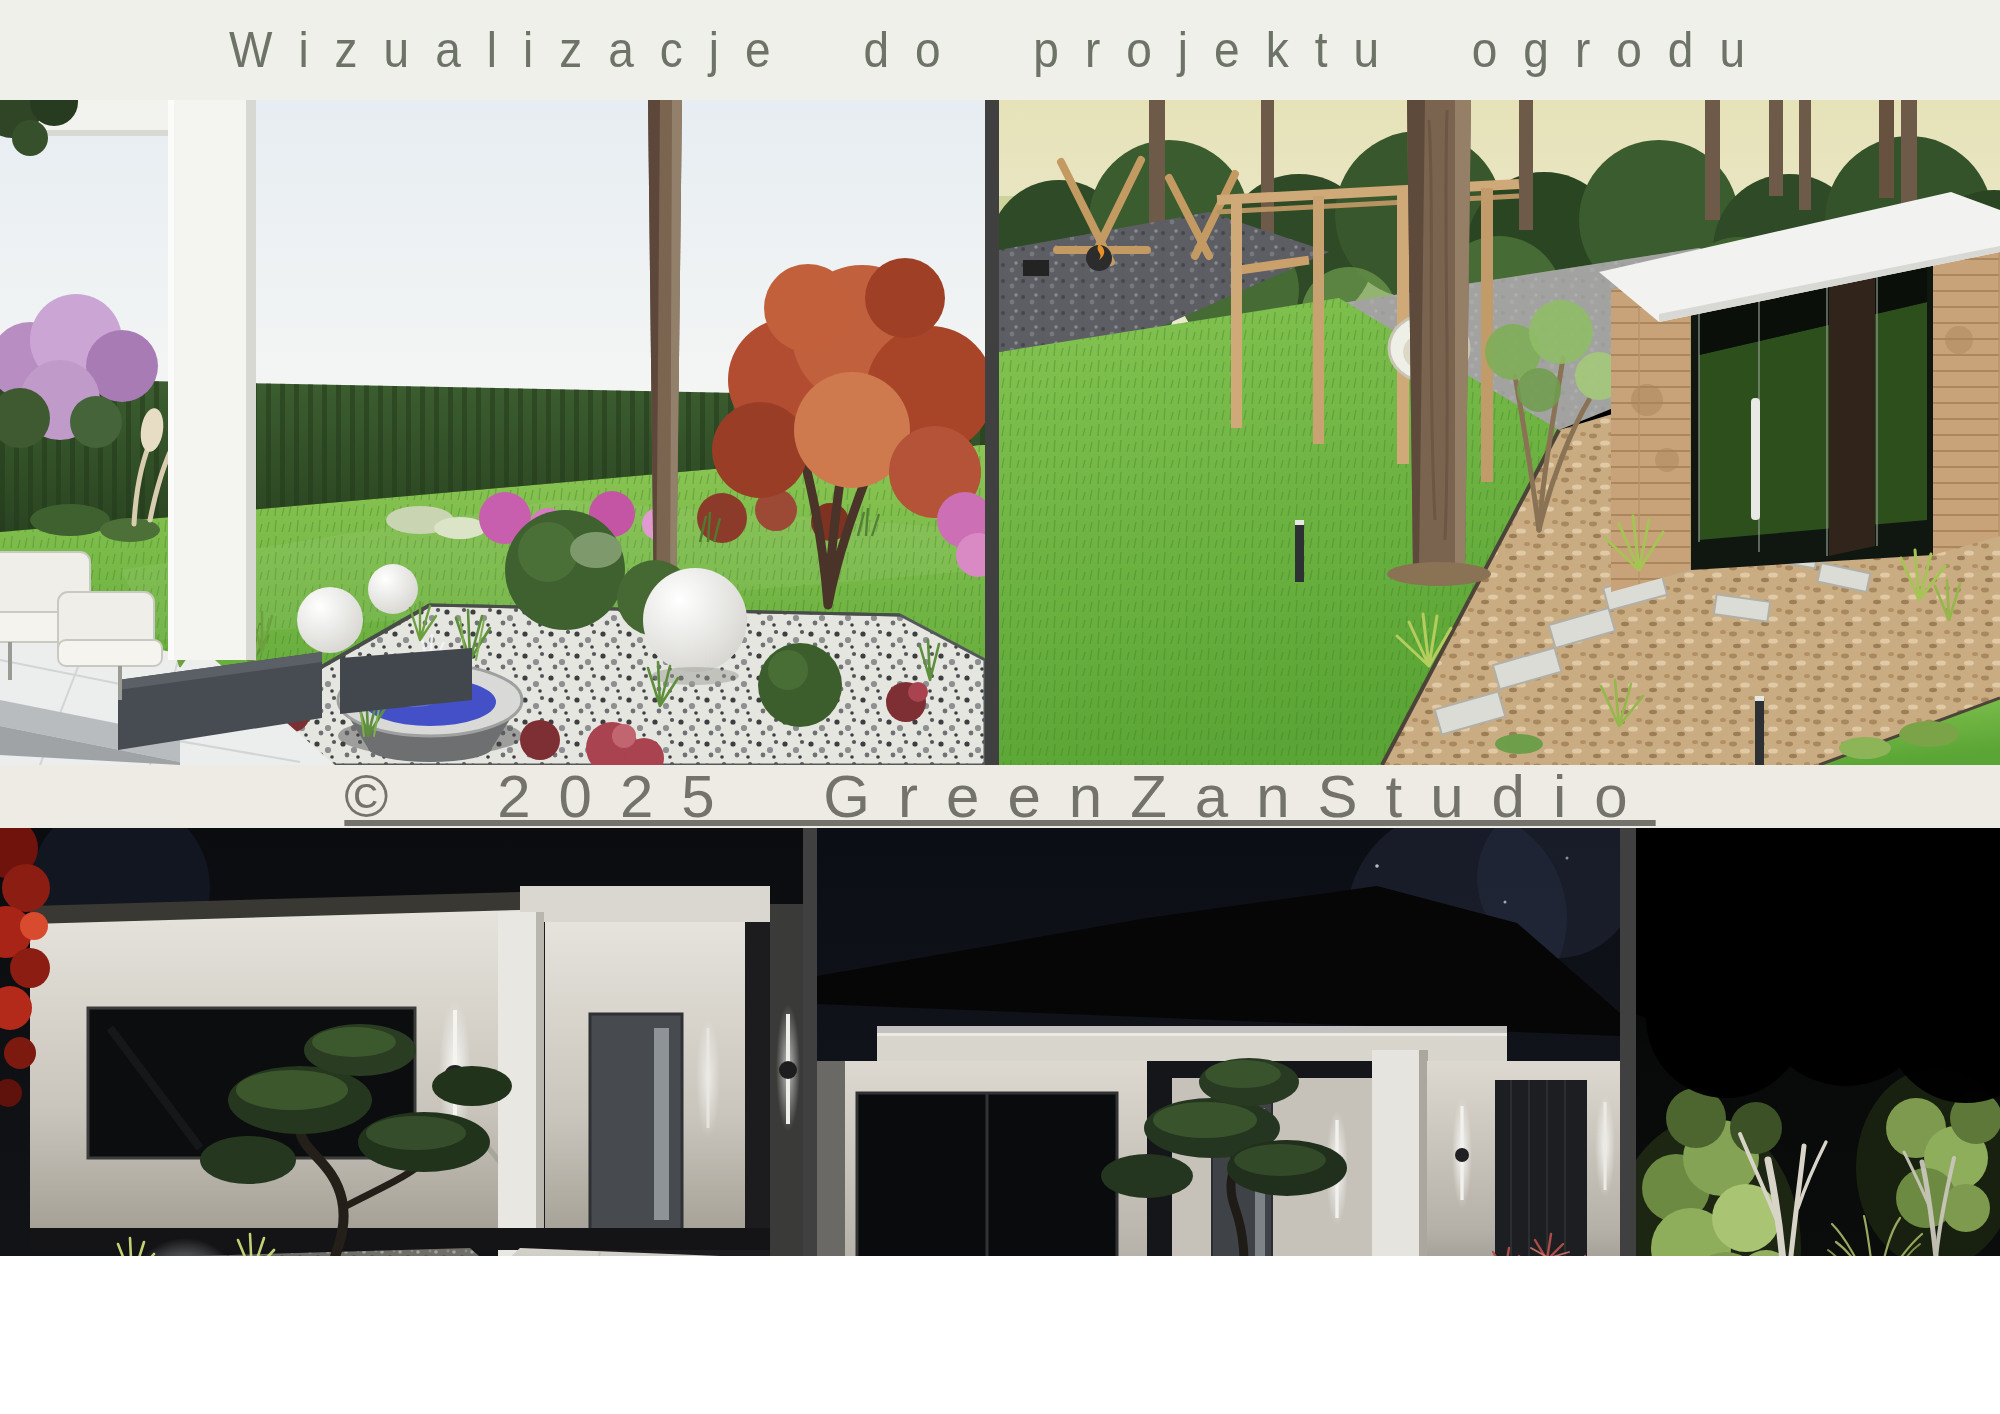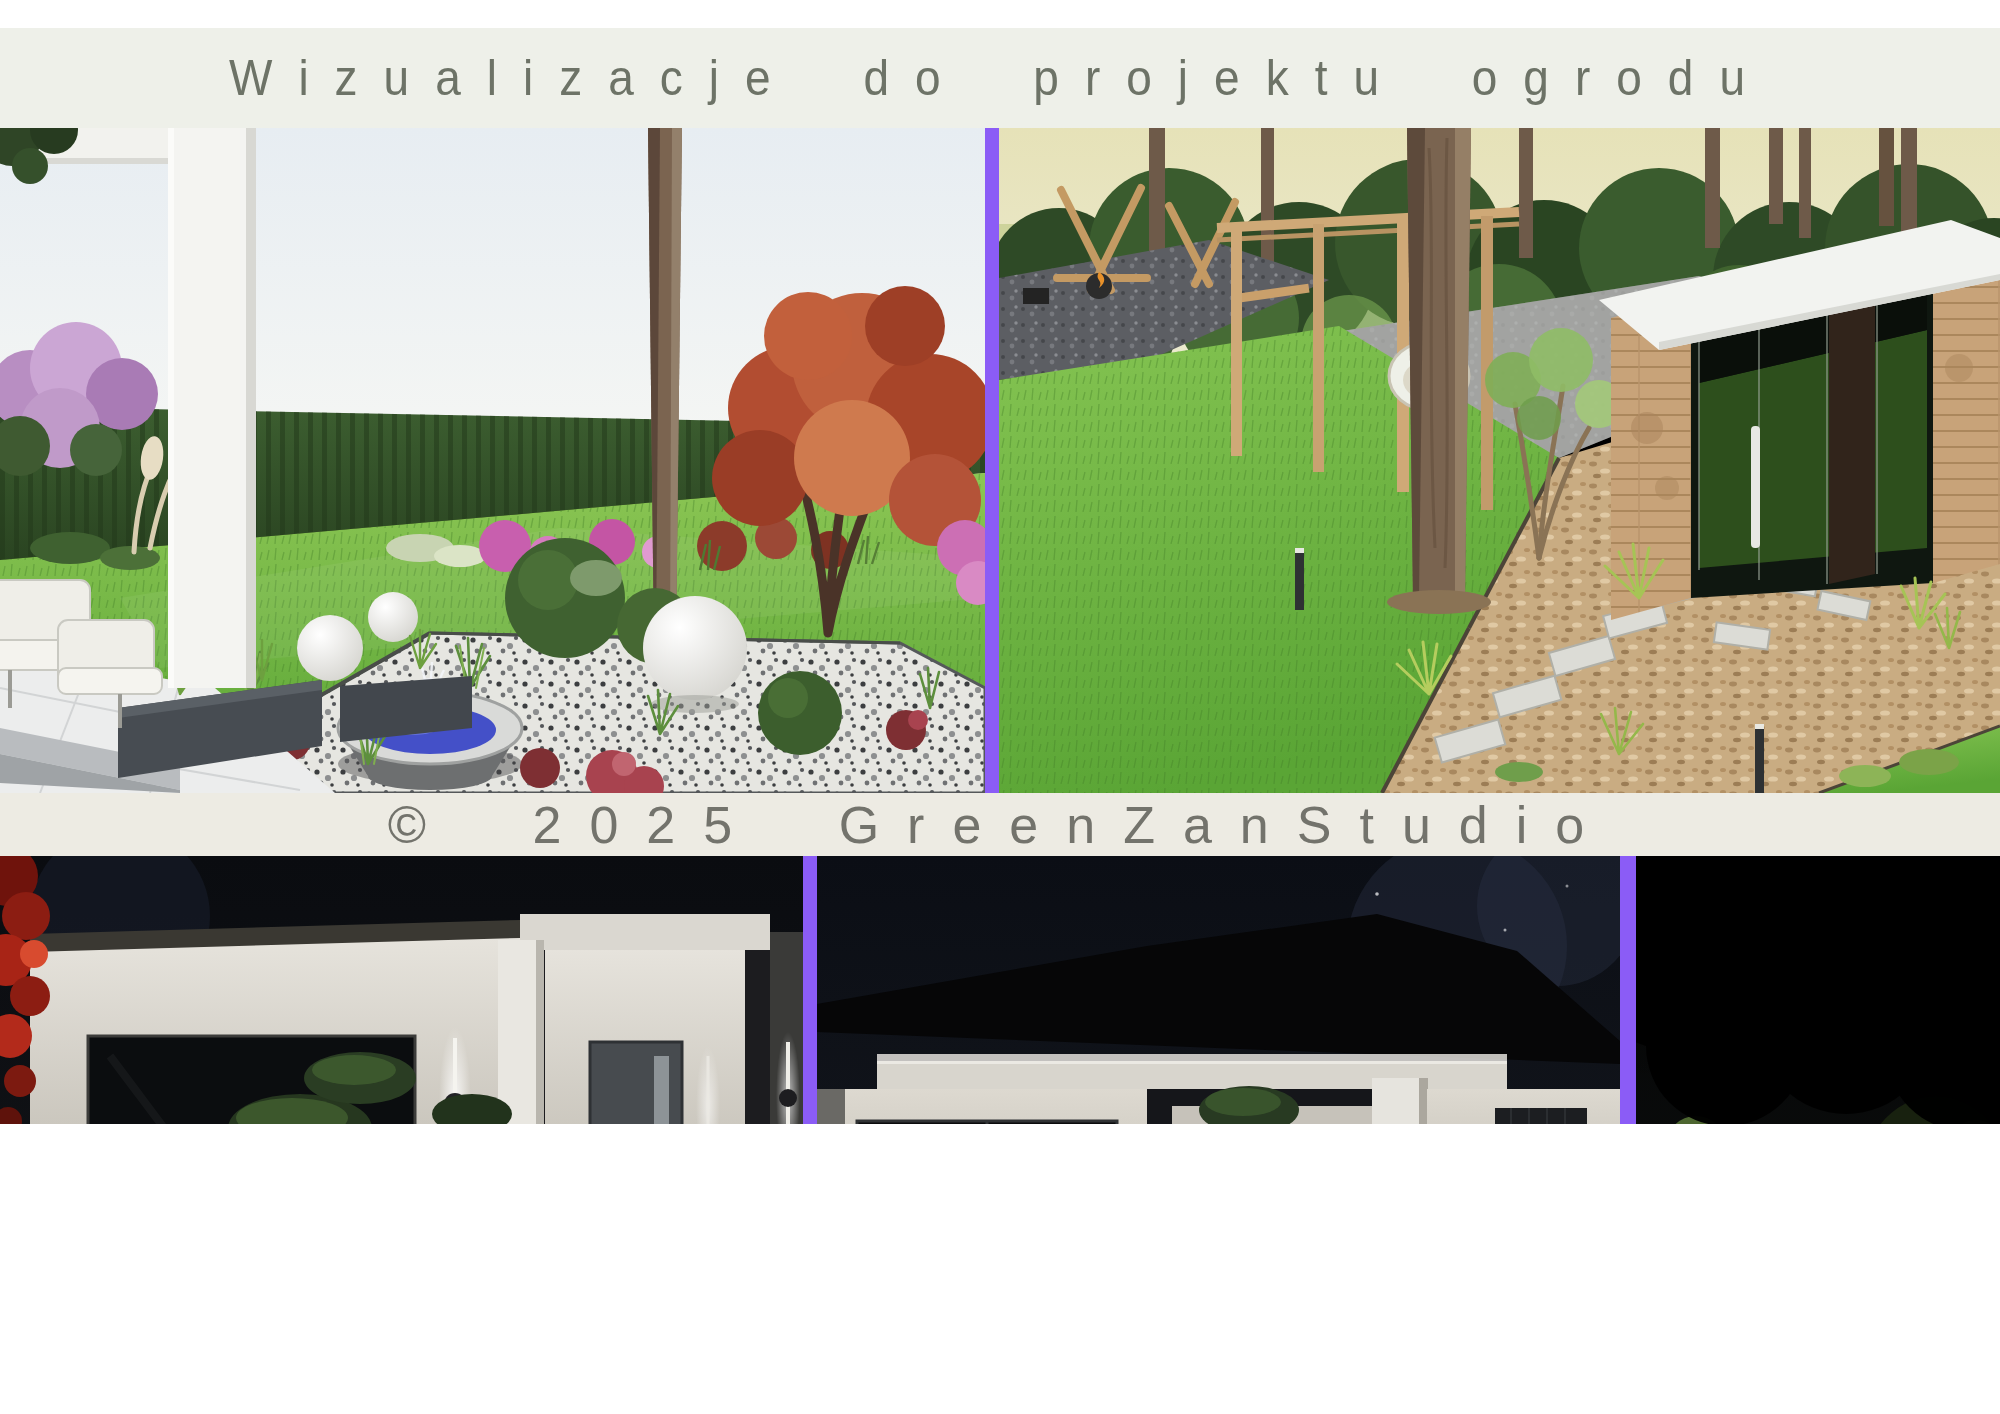--- a/index.html
+++ b/index.html
@@ -1,29 +1,29 @@
 <!DOCTYPE html>
 <html><head>
 <meta charset="utf-8">
 <style>
   html,body{margin:0;padding:0;background:#ffffff;}
   .poster{
-    position:relative; width:2000px; height:1096px; overflow:hidden;
-    background:#8b5cf6; font-family:"Liberation Sans", sans-serif;margin-top:28px;
+    position:relative; width:2000px; height:1256px; overflow:hidden;
+    background:#404040; font-family:"Liberation Sans", sans-serif;
   }
   .band{position:absolute; left:0; width:2000px; display:flex; align-items:center; justify-content:center; white-space:nowrap;}
   .band-top{top:0; height:100px; background:#eef0e9;}
   .band-mid{top:765px; height:63px; background:#edebe3;}
   .band-top .band-text{
     color:#6d7367; font-size:46px; font-weight:400;
     letter-spacing:26px; word-spacing:28px; transform:scaleY(1.08);
   }
   .band-mid .band-text{
-    color:#73736c; font-size:52px; font-weight:400;
-    letter-spacing:28px; word-spacing:36px;
+    color:#73736c; font-size:60px; font-weight:400;
+    letter-spacing:28px; word-spacing:36px;text-decoration:underline;
   }
   .panel{position:absolute; overflow:hidden; background:#000;}
   .panel svg{display:block; width:100%; height:100%;}
   #panel-top-left    {left:0;     top:100px; width:985px;  height:665px;}
   #panel-top-right   {left:999px; top:100px; width:1001px; height:665px;}
   #panel-bottom-left {left:0;      top:828px; width:803px; height:586px;}
   #panel-bottom-mid  {left:817px;  top:828px; width:803px; height:586px;}
   #panel-bottom-right{left:1636px; top:828px; width:364px; height:586px;}
 </style>
 </head>

